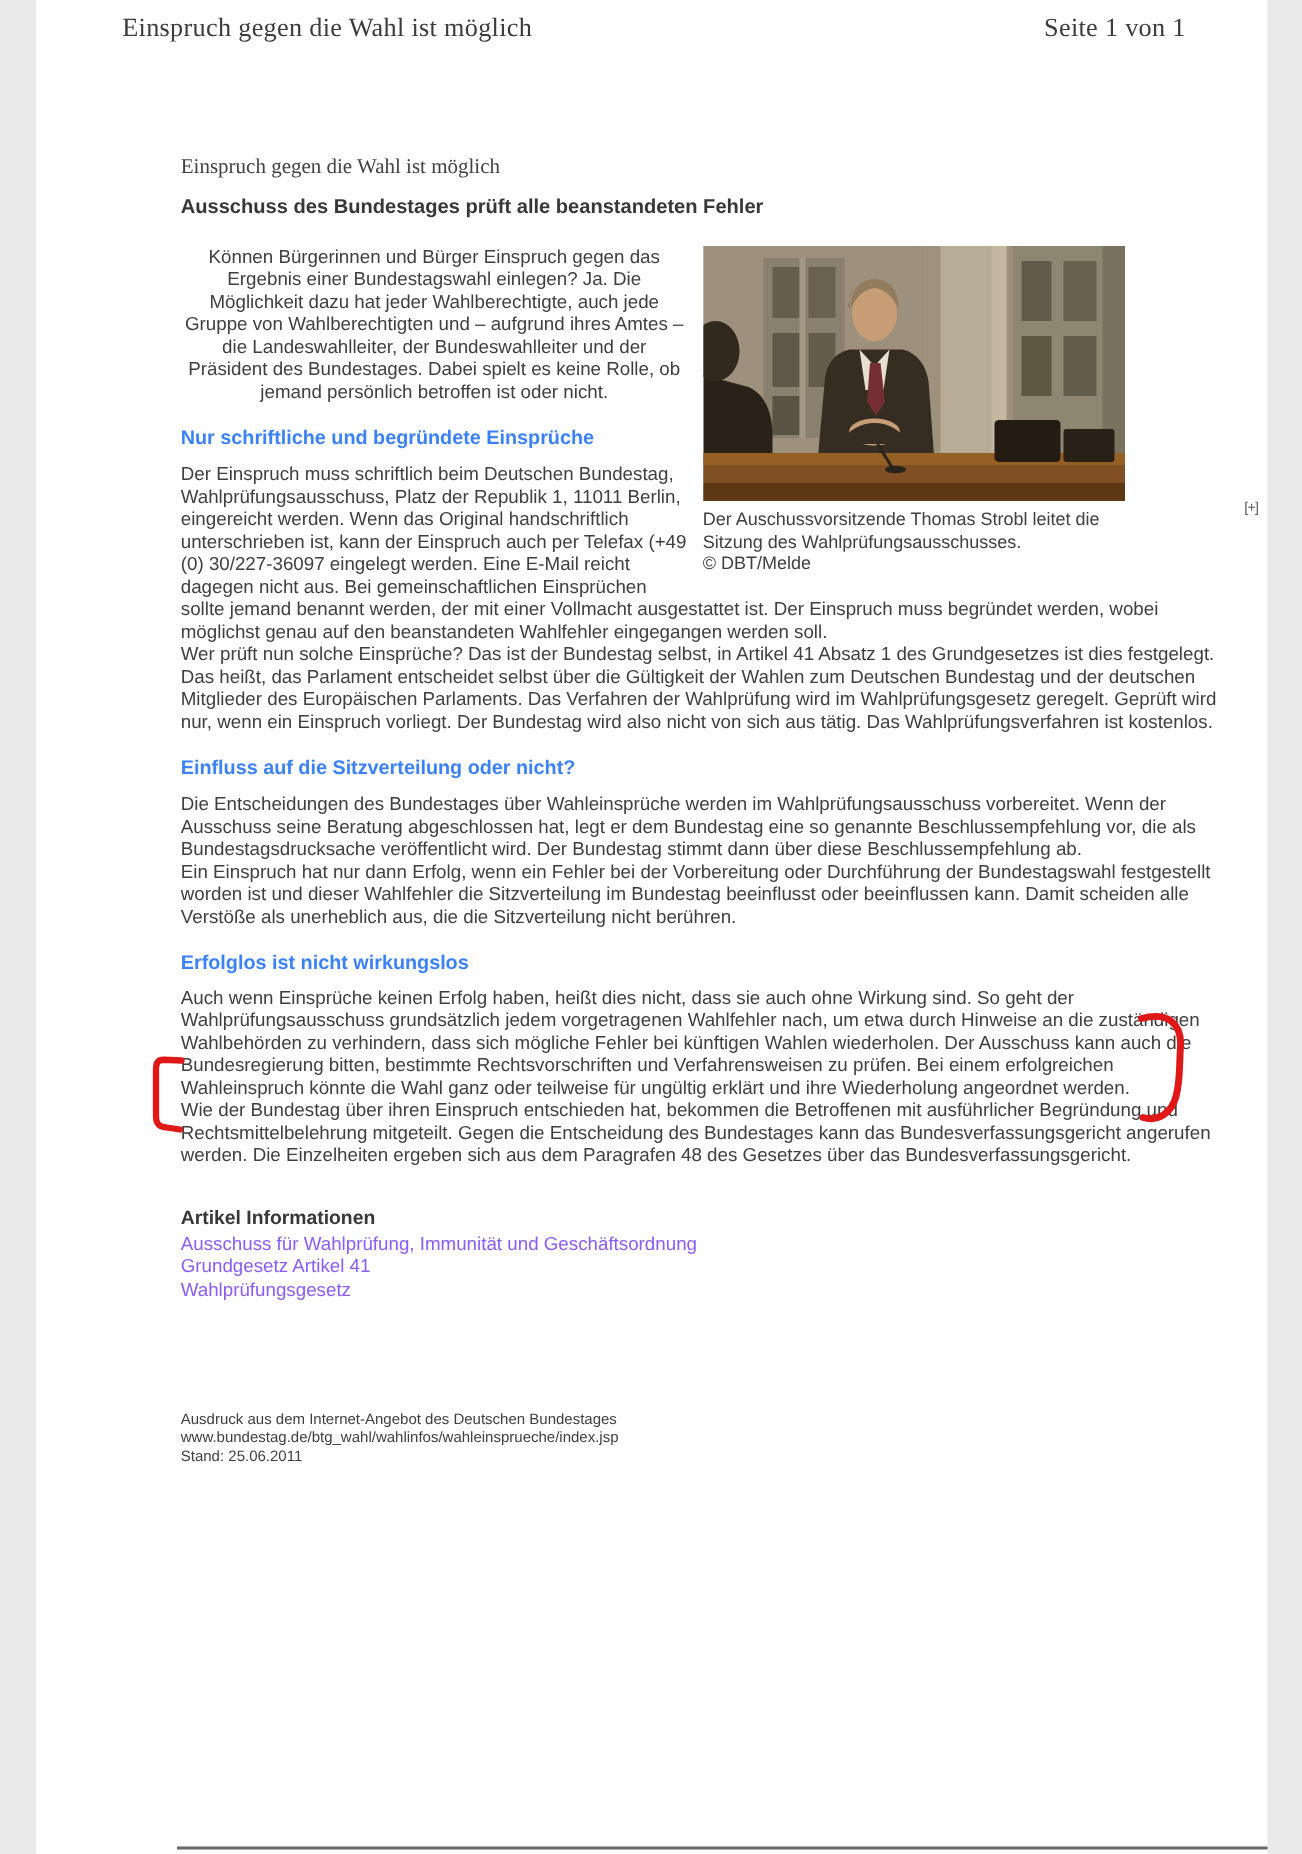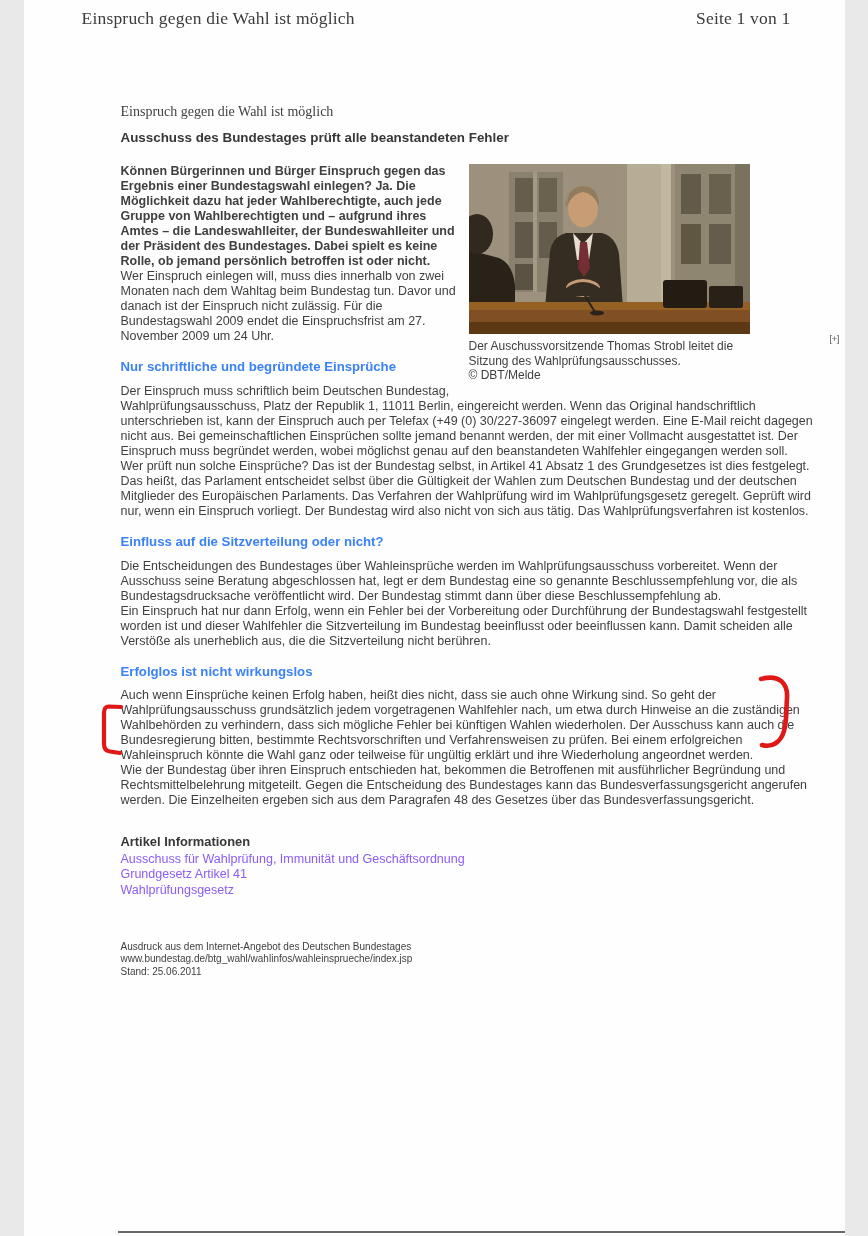--- a/index.html
+++ b/index.html
@@ -14,21 +14,21 @@
     display:flex;justify-content:space-between;align-items:baseline;
     font-family:"Liberation Serif","DejaVu Serif",serif;
     font-size:17.5px;color:#3c3c3c;letter-spacing:.2px;
   }
   
   .article{position:absolute;left:97px;top:104px;width:694px;font-size:12.5px;line-height:1.2;}
   .kicker{font-family:"Liberation Serif","DejaVu Serif",serif;font-size:14px;color:#424242;margin:0 0 9px;}
   .headline{font-size:13.4px;font-weight:bold;color:#373737;margin:0 0 18px;}
   .h3{font-size:13.2px;font-weight:bold;color:#3b82f6;margin:15px 0 9px;clear:none;}
   .para{margin:0;}
-  .lead{font-weight:bold;}
+  .lead{font-weight:normal;text-align:center;}
   
   .figure{float:right;width:346px;margin:0 0 13px 10px;}
   .photo{display:block;width:281px;height:170px;background:#9a9180;}
   .figcaption{font-size:12px;line-height:1.22;margin-top:5px;width:302px;color:#404040;}
   .credit{font-size:12px;line-height:1.22;color:#404040;}
   .expand-marker{position:absolute;left:806px;top:333px;font-size:9.5px;color:#5a5a5a;letter-spacing:-.5px;}
   
   .more-info{margin-top:26px;}
   .more-info-heading{font-size:12.9px;font-weight:bold;color:#373737;margin:0 0 2px;}
   .doc-link{display:block;color:#8b5cf6;text-decoration:none;font-size:12.5px;line-height:1.24;cursor:pointer;}
@@ -104,21 +104,20 @@
         <rect x="194" y="116" width="44" height="28" rx="3" fill="#16120d"></rect>
         <rect x="240" y="122" width="34" height="22" rx="2" fill="#1c1712"></rect>
 
         <rect x="0" y="0" width="281" height="170" fill="#c89a6a" opacity=".08"></rect>
       </svg>
       <div class="figcaption">Der Auschussvorsitzende Thomas Strobl leitet die Sitzung des Wahlprüfungsausschusses.</div>
       <div class="credit">© DBT/Melde</div>
     </div>
 
     <p class="para lead">Können Bürgerinnen und Bürger Einspruch gegen das Ergebnis einer Bundestagswahl einlegen? Ja. Die Möglichkeit dazu hat jeder Wahlberechtigte, auch jede Gruppe von Wahlberechtigten und – aufgrund ihres Amtes – die Landeswahlleiter, der Bundeswahlleiter und der Präsident des Bundestages. Dabei spielt es keine Rolle, ob jemand persönlich betroffen ist oder nicht.</p>
-    <p class="para">Wer Einspruch einlegen will, muss dies innerhalb von zwei Monaten nach dem Wahltag beim Bundestag tun. Davor und danach ist der Einspruch nicht zulässig. Für die Bundestagswahl 2009 endet die Einspruchsfrist am 27. November 2009 um 24 Uhr.</p>
 
     <div class="h3">Nur schriftliche und begründete Einsprüche</div>
     <p class="para">Der Einspruch muss schriftlich beim Deutschen Bundestag, Wahlprüfungsausschuss, Platz der Republik 1, 11011 Berlin, eingereicht werden. Wenn das Original handschriftlich unterschrieben ist, kann der Einspruch auch per Telefax (+49 (0) 30/227-36097 eingelegt werden. Eine E-Mail reicht dagegen nicht aus. Bei gemeinschaftlichen Einsprüchen sollte jemand benannt werden, der mit einer Vollmacht ausgestattet ist. Der Einspruch muss begründet werden, wobei möglichst genau auf den beanstandeten Wahlfehler eingegangen werden soll.</p>
     <p class="para">Wer prüft nun solche Einsprüche? Das ist der Bundestag selbst, in Artikel 41 Absatz 1 des Grundgesetzes ist dies festgelegt. Das heißt, das Parlament entscheidet selbst über die Gültigkeit der Wahlen zum Deutschen Bundestag und der deutschen Mitglieder des Europäischen Parlaments. Das Verfahren der Wahlprüfung wird im Wahlprüfungsgesetz geregelt. Geprüft wird nur, wenn ein Einspruch vorliegt. Der Bundestag wird also nicht von sich aus tätig. Das Wahlprüfungsverfahren ist kostenlos.</p>
 
     <div class="h3">Einfluss auf die Sitzverteilung oder nicht?</div>
     <p class="para">Die Entscheidungen des Bundestages über Wahleinsprüche werden im Wahlprüfungsausschuss vorbereitet. Wenn der Ausschuss seine Beratung abgeschlossen hat, legt er dem Bundestag eine so genannte Beschlussempfehlung vor, die als Bundestagsdrucksache veröffentlicht wird. Der Bundestag stimmt dann über diese Beschlussempfehlung ab.</p>
     <p class="para">Ein Einspruch hat nur dann Erfolg, wenn ein Fehler bei der Vorbereitung oder Durchführung der Bundestagswahl festgestellt worden ist und dieser Wahlfehler die Sitzverteilung im Bundestag beeinflusst oder beeinflussen kann. Damit scheiden alle Verstöße als unerheblich aus, die die Sitzverteilung nicht berühren.</p>
 
     <div class="h3">Erfolglos ist nicht wirkungslos</div>

